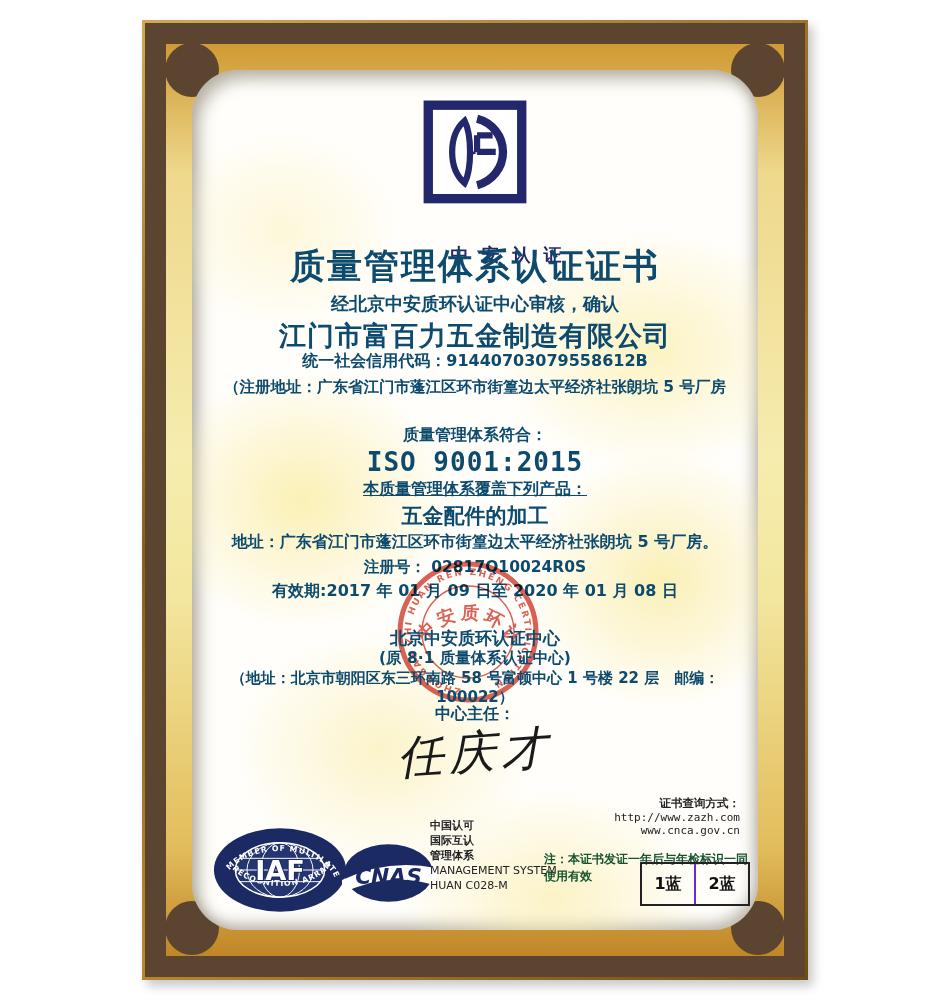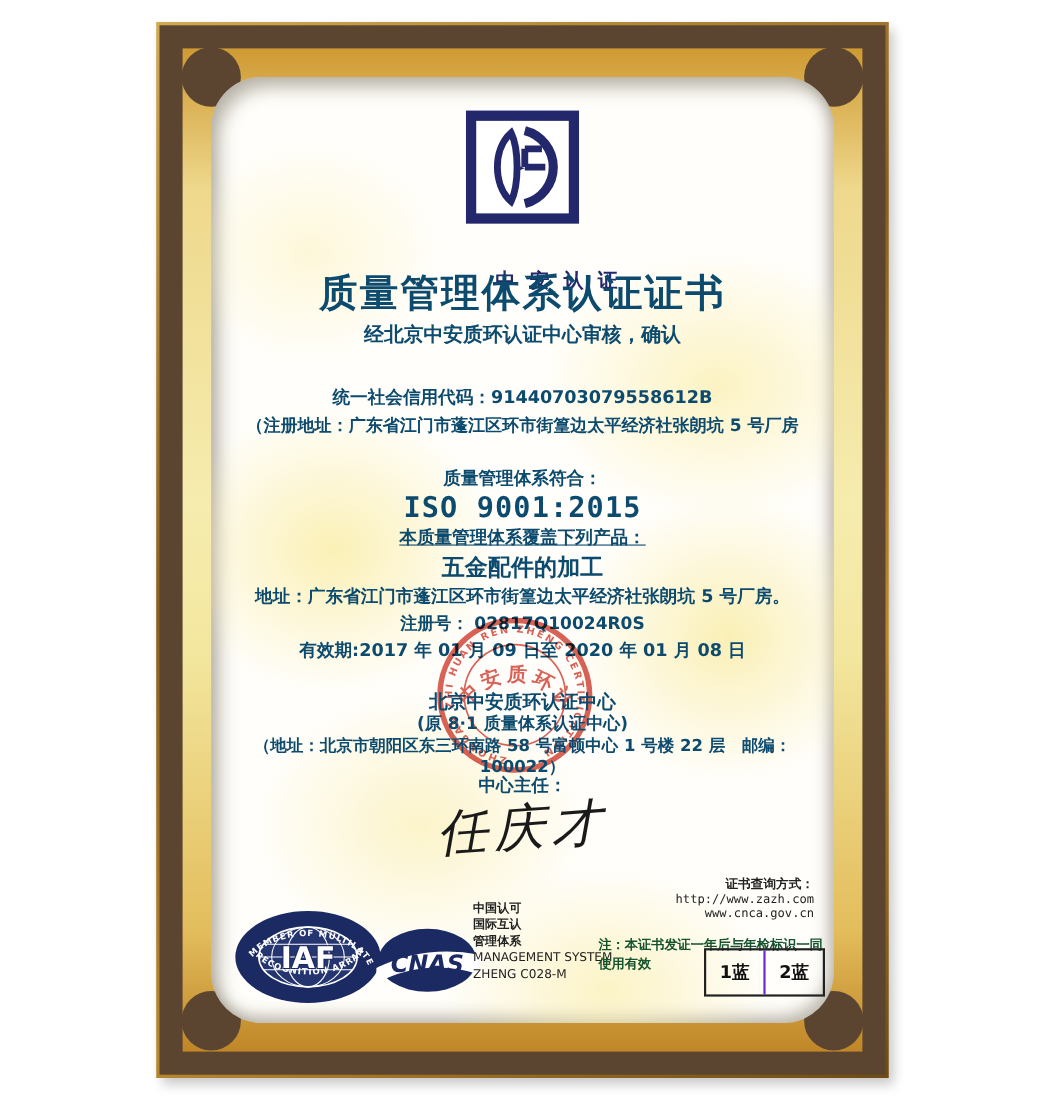--- a/index.html
+++ b/index.html
@@ -86,20 +86,21 @@
               <path d="M40,20 C24,34 24,66 40,80 C47,66 47,34 40,20 Z" fill="none" stroke="#23276b" stroke-width="6"></path>
               <path d="M52,18 a33,33 0 0 1 0,64" fill="none" stroke="#23276b" stroke-width="8"></path>
               <path d="M52,34 h15 M52,50 h18 M52,34 v16" fill="none" stroke="#23276b" stroke-width="6"></path>
               <path d="M44,48 l8,3 -8,3 z" fill="#23276b"></path>
             </svg>
             <div id="emblem-caption" class="line">中安认证</div>
           </div>
 
           <div class="line b" id="cert-title">质量管理体系认证证书</div>
           <div class="line b" id="audit-line">经北京中安质环认证中心审核，确认</div>
+          <div class="line b" id="company">江门市富百力五金制造有限公司</div>
           <div class="line b" id="credit-code">统一社会信用代码：91440703079558612B</div>
           <div class="line b" id="reg-addr1">（注册地址：广东省江门市蓬江区环市街篁边太平经济社张朗坑 5 号厂房</div>
           <div class="line b" id="conform">质量管理体系符合：</div>
           <div class="line b" id="standard">ISO 9001:2015</div>
           <div class="line b" id="scope-label">本质量管理体系覆盖下列产品：</div>
           <div class="line b" id="scope">五金配件的加工</div>
           <div class="line b" id="addr-line">地址：广东省江门市蓬江区环市街篁边太平经济社张朗坑 5 号厂房。</div>
           <div class="line b" id="reg-no">注册号： 02817Q10024R0S</div>
           <div class="line b" id="validity">有效期:2017 年 01 月 09 日至 2020 年 01 月 08 日</div>
 
@@ -147,21 +148,21 @@
             <ellipse cx="47" cy="31" rx="45" ry="29" fill="#1b2a63"></ellipse>
             <path d="M0,38 Q46,16 95,26 L95,44 Q46,28 0,52 Z" fill="#ffffff"></path>
             <text x="47" y="42" text-anchor="middle" fill="#1b2a63" font-size="22" font-weight="bold" font-style="italic">CNAS</text>
           </svg>
 
           <div id="accred">
             <div class="cn">中国认可</div>
             <div class="cn">国际互认</div>
             <div class="cn">管理体系</div>
             <div>MANAGEMENT SYSTEM</div>
-            <div>ZHENG C028-M</div>
+            <div>HUAN C028-M</div>
           </div>
 
           <div id="query">
             <div class="lbl">证书查询方式：</div>
             <div class="url">http://www.zazh.com</div>
             <div class="url">www.cnca.gov.cn</div>
           </div>
 
           <div id="note">注：本证书发证一年后与年检标识一同使用有效</div>
 

